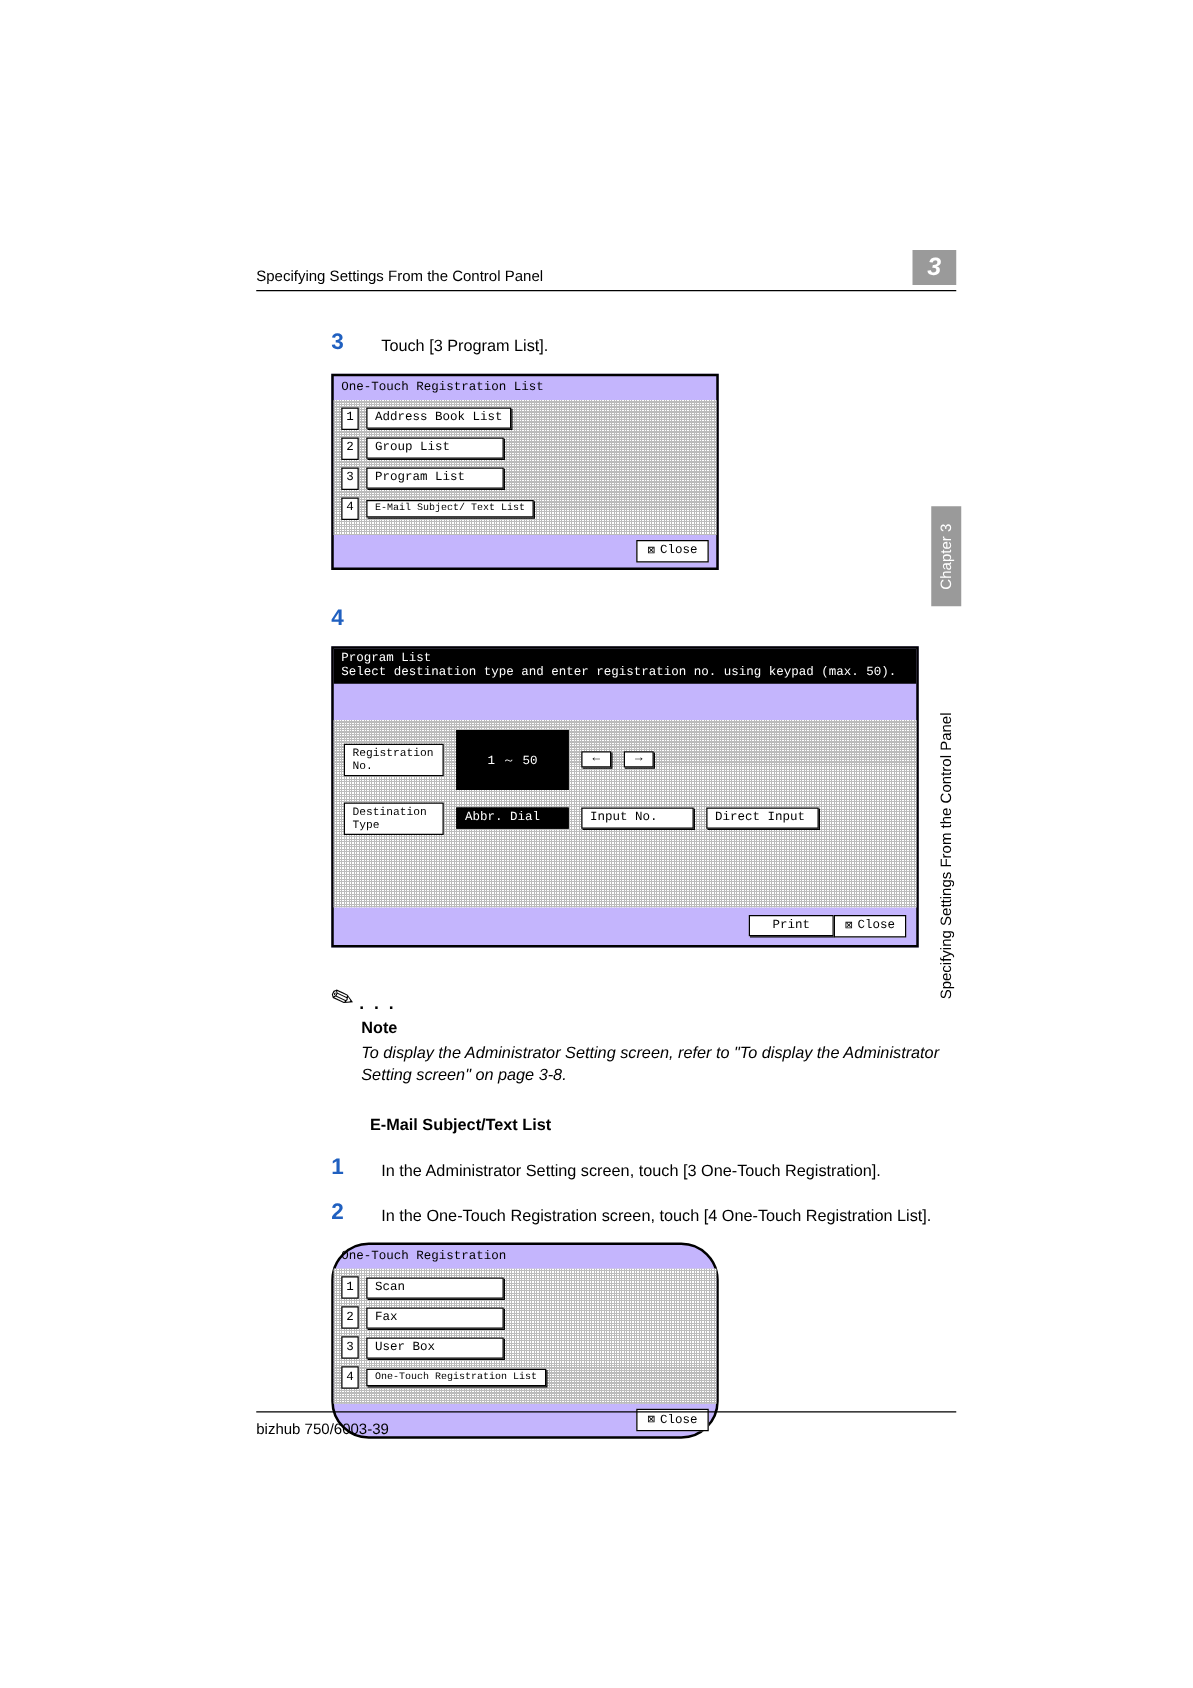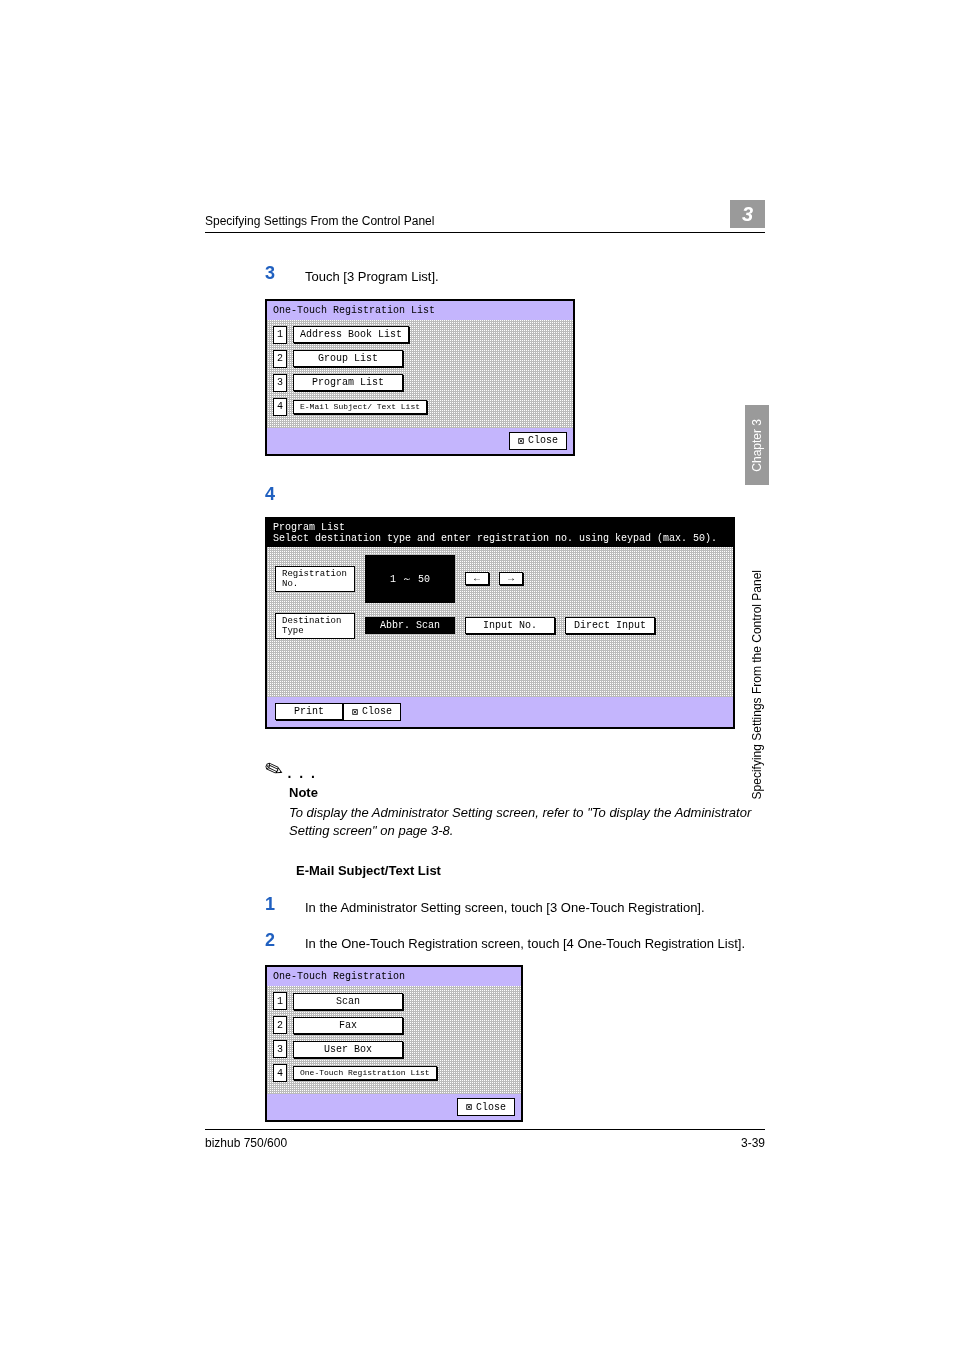--- a/index.html
+++ b/index.html
@@ -74,38 +74,38 @@
                       repeating-linear-gradient(90deg, #bbb 0 1px, transparent 1px 2px);
     background-color:#fff;
     padding:6px;
   }
   .ss-row { display:flex; align-items:center; gap:6px; margin-bottom:6px;}
   .ss-idx {
     width:14px; height:18px; border:1px solid #000; display:flex;align-items:center;justify-content:center; font-size:10px; background:#fff;
   }
   .ss-btn {
     border:1px solid #000; padding:2px 6px; font-size:10px; background:#fff;
-    min-width:110px; text-align:center; position:relative;
+    min-width:110px; position:relative;
     box-shadow: 1px 1px 0 #000;
   }
   .ss-btn.small { min-width:90px; }
   .ss-btn.dark { background:#000; color:#fff; box-shadow:none;}
   .ss-plain {
     border:1px solid #000; padding:2px 6px; font-size:9px; background:#fff;
     min-width:72px; text-align:center;
   }
   .ss-close-row { display:flex; justify-content:flex-end; padding:4px 6px;}
   .ss-close {
     border:1px solid #000; padding:2px 8px; font-size:10px; background:#fff;
     display:flex; align-items:center; gap:4px;
   }
   .ss-close .x { font-size:10px;}
   .screenshot1 { width:310px;}
   .screenshot2 { width:470px;}
-  .screenshot3 { width:258px;}
+  .screenshot3 { width:310px;border-radius:30px;}
 
   .note-block {
     margin-left: 60px;
     margin-bottom: 22px;
   }
   .note-icon-row { display:flex; align-items:flex-end; gap:4px; margin-bottom:2px;}
   .note-icon {
     font-size: 22px;
     transform: rotate(-20deg);
     display:inline-block;
@@ -119,21 +119,20 @@
   }
 
   .footer {
     position:absolute;
     left:205px;
     width:560px;
     bottom: 200px;
     border-top:1px solid #000;
     padding-top:6px;
     display:flex;
-    justify-content:space-between;
     font-size:12px;
   }
   .side-tab {
     position:absolute;
     right:185px;
     top:405px;
     width:24px;
     height:80px;
     background:#9a9a9a;
     color:#fff;
@@ -148,34 +147,34 @@
     right:187px;
     top:510px;
     width:20px;
     height:350px;
     font-size:12px;
     display:flex;
     align-items:center;
     justify-content:center;
   }
   .side-text span { writing-mode: vertical-rl; transform: rotate(180deg);}
-  .ss2-ht { padding:8px;}
+  .ss2-ht { padding:8px;margin-top:29px;}
   .ss2-row { display:flex; align-items:center; gap:10px; margin-bottom:10px;}
   .ss2-field-label{
     font-size:9px; width:80px; text-align:left;
   }
   .ss2-range{
     border:1px solid #000; background:#000; color:#fff; padding:16px 16px; font-size:10px;
     min-width:90px; text-align:center;
   }
   .ss2-arrow{
     border:1px solid #000; background:#fff; padding:0 8px; font-size:10px; box-shadow:1px 1px 0 #000;
   }
   .ss2-spacer{ height:40px;}
-  .ss2-bottom { display:flex; justify-content:flex-start; padding:6px 8px; align-items:center;}
+  .ss2-bottom { display:flex; justify-content:flex-end; padding:6px 8px; align-items:center;}
   .ss2-print{
     border:1px solid #000; background:#fff; padding:2px 18px; font-size:10px; box-shadow:1px 1px 0 #000;
   }
 </style>
 </head>
 <body>
 
 <div class="page">
 
   <div class="header-row-wrap">
@@ -230,21 +229,21 @@
       <div class="ss2-row">
         <div class="ss-plain ss2-field-label" style="white-space:pre-line;">Registration
 No.</div>
         <div class="ss2-range">1  ～   50</div>
         <div class="ss2-arrow">←</div>
         <div class="ss2-arrow">→</div>
       </div>
       <div class="ss2-row">
         <div class="ss-plain ss2-field-label" style="white-space:pre-line;">Destination
 Type</div>
-        <div class="ss-btn dark small">Abbr. Scan</div>
+        <div class="ss-btn dark small">Abbr. Dial</div>
         <div class="ss-btn small">Input No.</div>
         <div class="ss-btn small">Direct Input</div>
       </div>
       <div class="ss2-spacer"></div>
     </div>
     <div class="ss2-bottom">
       <div class="ss2-print">Print</div>
       <div class="ss-close">
           <span class="x">⊠</span>
           <span>Close</span>

